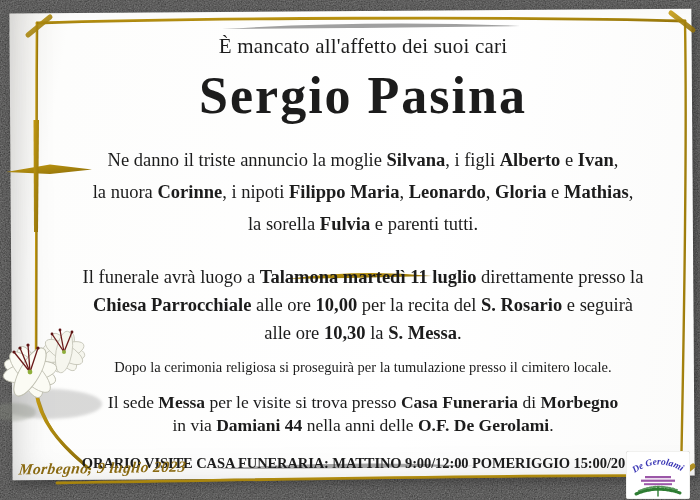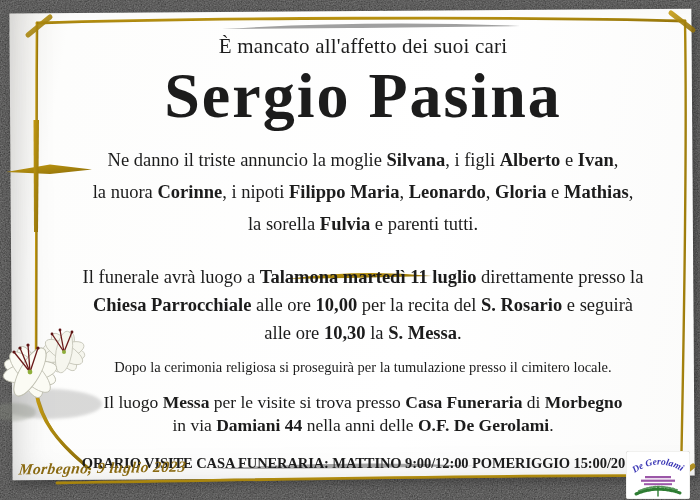--- a/index.html
+++ b/index.html
@@ -7,21 +7,21 @@
        font-family:"Liberation Serif","DejaVu Serif",serif;}
   .stage{position:relative;width:700px;height:488px;}
   .bg-texture{position:absolute;left:0;top:0;width:700px;height:500px;}
   .sheet{position:absolute;left:11px;top:11px;right:7px;bottom:10px;
          background:linear-gradient(100deg,#f2f1ee 0%,#fdfdfc 8%,#ffffff 60%,#fbfbfa 100%);
          box-shadow:3px 5px 9px rgba(40,40,40,.45), inset 22px -10px 40px -24px rgba(90,90,90,.35);
          transform:rotate(-0.4deg);}
   .decor{position:absolute;left:0;top:0;width:700px;height:500px;pointer-events:none;}
   .content{position:absolute;left:42px;right:16px;top:27px;text-align:center;color:#1c1c1c;}
   .intro{font-size:21px;line-height:24px;margin-top:7px;letter-spacing:.2px;}
-  .name{font-size:64px;line-height:72px;font-weight:700;letter-spacing:2px;margin-top:2px;}
+  .name{font-size:52px;line-height:72px;font-weight:700;letter-spacing:2px;margin-top:2px;}
   .age{font-size:25px;line-height:28px;font-weight:700;margin-top:14px;}
   .para{font-size:18.5px;line-height:32px;margin:0;white-space:nowrap;}
   .family{margin-top:12px;text-align:center;}
   .funeral{margin-top:23px;line-height:28px;}
   .note{font-size:14.5px;line-height:18px;margin-top:11px;white-space:nowrap;}
   .visits{font-size:17.5px;line-height:23px;margin-top:13px;white-space:nowrap;}
   .hours{font-size:14.5px;line-height:18px;font-weight:700;margin-top:4px;
          letter-spacing:-0.1px;white-space:nowrap;}
   b{font-weight:700;}
   .dateline{position:absolute;left:19px;top:459px;font-size:15.5px;font-weight:700;
@@ -129,21 +129,21 @@
   <div class="content">
     <div class="intro">È mancato all'affetto dei suoi cari</div>
     <div class="name">Sergio Pasina</div>
 
     <p class="para family"><span>Ne danno il triste annuncio la moglie </span><b>Silvana</b><span>, i figli </span><b>Alberto</b><span> e </span><b>Ivan</b><span>,</span><br><span>la nuora </span><b>Corinne</b><span>, i nipoti </span><b>Filippo Maria</b><span>, </span><b>Leonardo</b><span>, </span><b>Gloria</b><span> e </span><b>Mathias</b><span>,</span><br><span>la sorella </span><b>Fulvia</b><span> e parenti tutti.</span></p>
 
     <p class="para funeral"><span>Il funerale avrà luogo a </span><b>Talamona martedì 11 luglio</b><span> direttamente presso la</span><br><b>Chiesa Parrocchiale</b><span> alle ore </span><b>10,00</b><span> per la recita del </span><b>S. Rosario</b><span> e seguirà</span><br><span>alle ore </span><b>10,30</b><span> la </span><b>S. Messa</b><span>.</span></p>
 
     <p class="note">Dopo la cerimonia religiosa si proseguirà per la tumulazione presso il cimitero locale.</p>
 
-    <p class="visits"><span>Il luogo </span><b>Messa</b><span> per le visite si trova presso </span><b>Casa Funeraria</b><span> di </span><b>Morbegno</b><br><span>in via </span><b>Damiani 44</b><span> nella anni delle </span><b>O.F. De Gerolami</b><span>.</span></p>
+    <p class="visits"><span>Il sede </span><b>Messa</b><span> per le visite si trova presso </span><b>Casa Funeraria</b><span> di </span><b>Morbegno</b><br><span>in via </span><b>Damiani 44</b><span> nella anni delle </span><b>O.F. De Gerolami</b><span>.</span></p>
 
     <p class="hours">ORARIO VISITE CASA FUNERARIA: MATTINO 9:00/12:00 POMERIGGIO 15:00/20:00</p>
   </div>
 
   <div class="dateline">Morbegno, 9 luglio 2023</div>
 
   <svg class="logo" viewBox="0 0 64 48" xmlns="http://www.w3.org/2000/svg">
     <rect x="0" y="0" width="64" height="48" rx="3" fill="#ffffff" stroke="#e3e3e0" stroke-width="1"></rect>
     <path id="logoArc" d="M 6 24 Q 32 4 58 22" fill="none"></path>
     <text font-size="9.5" font-style="italic" font-weight="bold" fill="#3a36b5" font-family="Liberation Serif, DejaVu Serif, serif">

